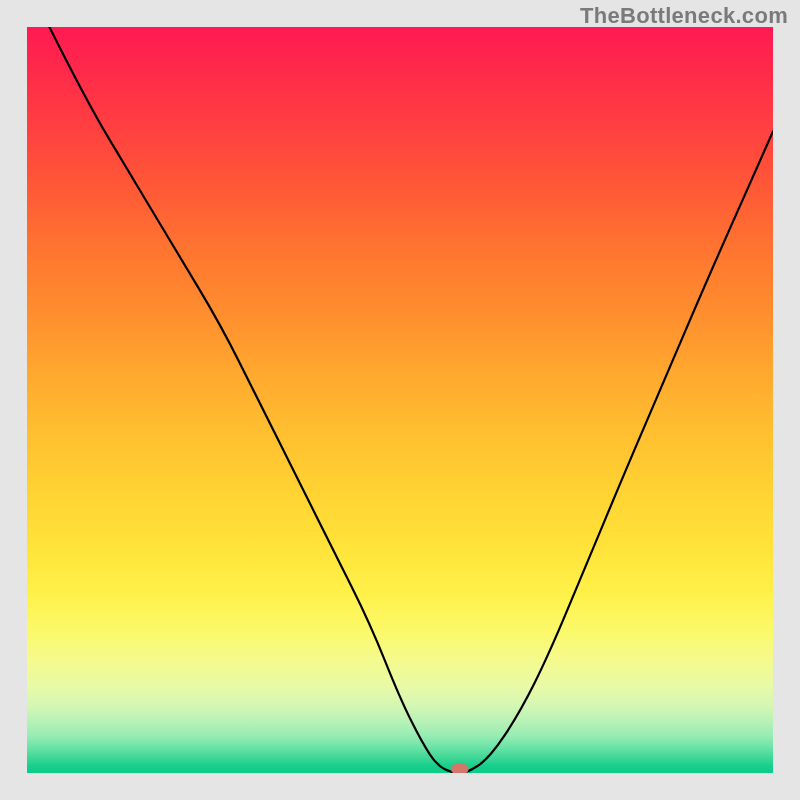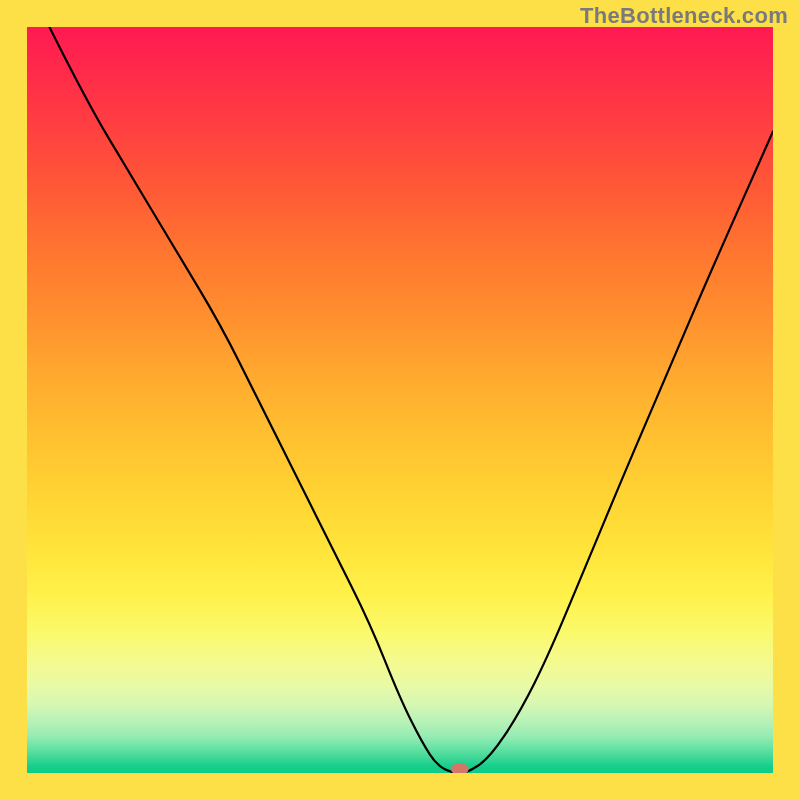--- a/index.html
+++ b/index.html
@@ -8,21 +8,21 @@
     width: 800px;
     height: 800px;
     background: #000;
     font-family: Arial, Helvetica, sans-serif;
     overflow: hidden;
   }
   .frame {
     position: relative;
     width: 800px;
     height: 800px;
-    background: #fde047;
+    background: #e5e5e5;
   }
   .watermark {
     position: absolute;
     top: 3px;
     right: 12px;
     color: #7a7a7a;
     font-size: 22px;
     font-weight: 600;
     letter-spacing: 0.3px;
     z-index: 10;

